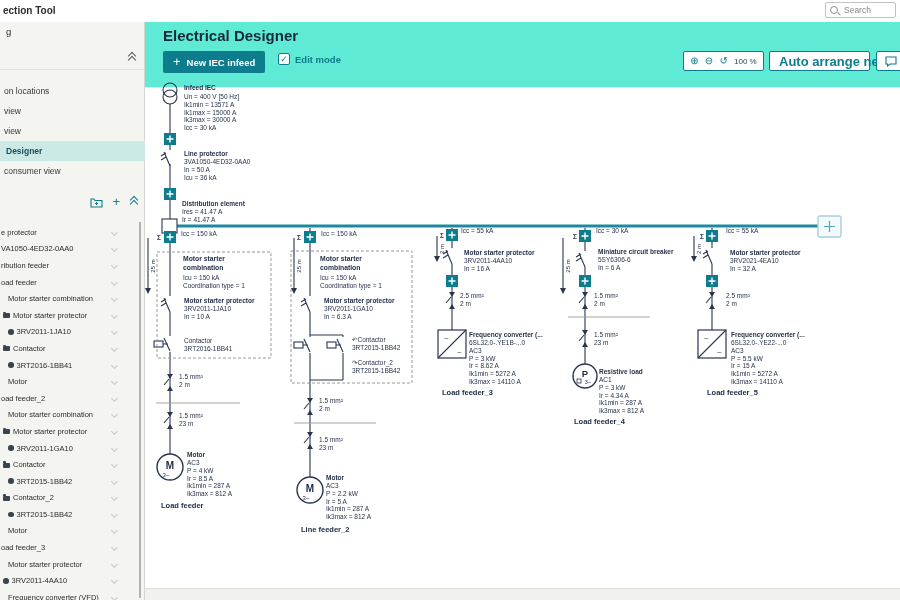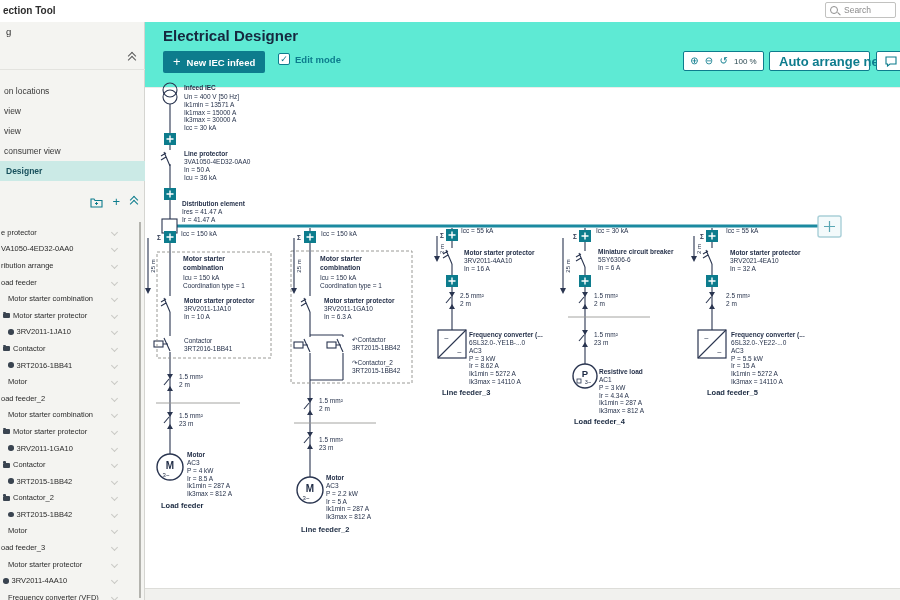--- a/index.html
+++ b/index.html
@@ -93,25 +93,25 @@
   <div id="nav">
     <div class="nrow">
         <span>on locations</span>
       </div>
     <div class="nrow">
         <span>view</span>
       </div>
     <div class="nrow">
         <span>view</span>
       </div>
+    <div class="nrow active">
+        <span>Designer</span>
+      </div>
     <div class="nrow">
         <span>consumer view</span>
-      </div>
-    <div class="nrow active">
-        <span>Designer</span>
       </div>
   </div>
 
   <div id="tree-toolbar">
     <svg class="tt-ic" width="13" height="11" viewBox="0 0 13 11">
       <path d="M1,2 h3 l1,1.5 h7 v6.5 h-11 z" fill="none" stroke="#0d7c8d" stroke-width="1.1"></path>
       <path d="M6.5,5 v3 M5,6.5 h3" stroke="#0d7c8d" stroke-width="1"></path>
     </svg>
     <span id="tt-plus">+</span>
     <span id="tt-collapse">
@@ -123,21 +123,21 @@
   <div id="tree">
     <div class="trow a">
         <span>e protector</span>
         <span class="tchev"></span>
       </div>
     <div class="trow a">
         <span>VA1050-4ED32-0AA0</span>
         <span class="tchev"></span>
       </div>
     <div class="trow a">
-        <span>ribution arrange</span>
+        <span>ribution feeder</span>
         <span class="tchev"></span>
       </div>
     <div class="trow a">
         <span>oad feeder</span>
         <span class="tchev"></span>
       </div>
     <div class="trow b">
         <span>Motor starter combination</span>
         <span class="tchev"></span>
       </div>
@@ -493,17 +493,17 @@
 <div class="db bd" style="left:731px;top:331px">Frequency converter (...</div>
 <div class="db" style="left:731px;top:339px">6SL32.0-.YE22-...0
 AC3
 P = 5.5 kW
 Ir = 15 A
 Ik1min = 5272 A
 Ik3max = 14110 A</div>
 
 <div class="nm" style="left:161px;top:501px">Load feeder</div>
 <div class="nm" style="left:301px;top:525px">Line feeder_2</div>
-<div class="nm" style="left:442px;top:388px">Line feeder_3</div>
+<div class="nm" style="left:442px;top:388px">Load feeder_3</div>
 <div class="nm" style="left:574px;top:417px">Load feeder_4</div>
 <div class="nm" style="left:707px;top:388px">Load feeder_5</div>
 
 <div id="bottom-strip"></div>
 
 </body></html>

